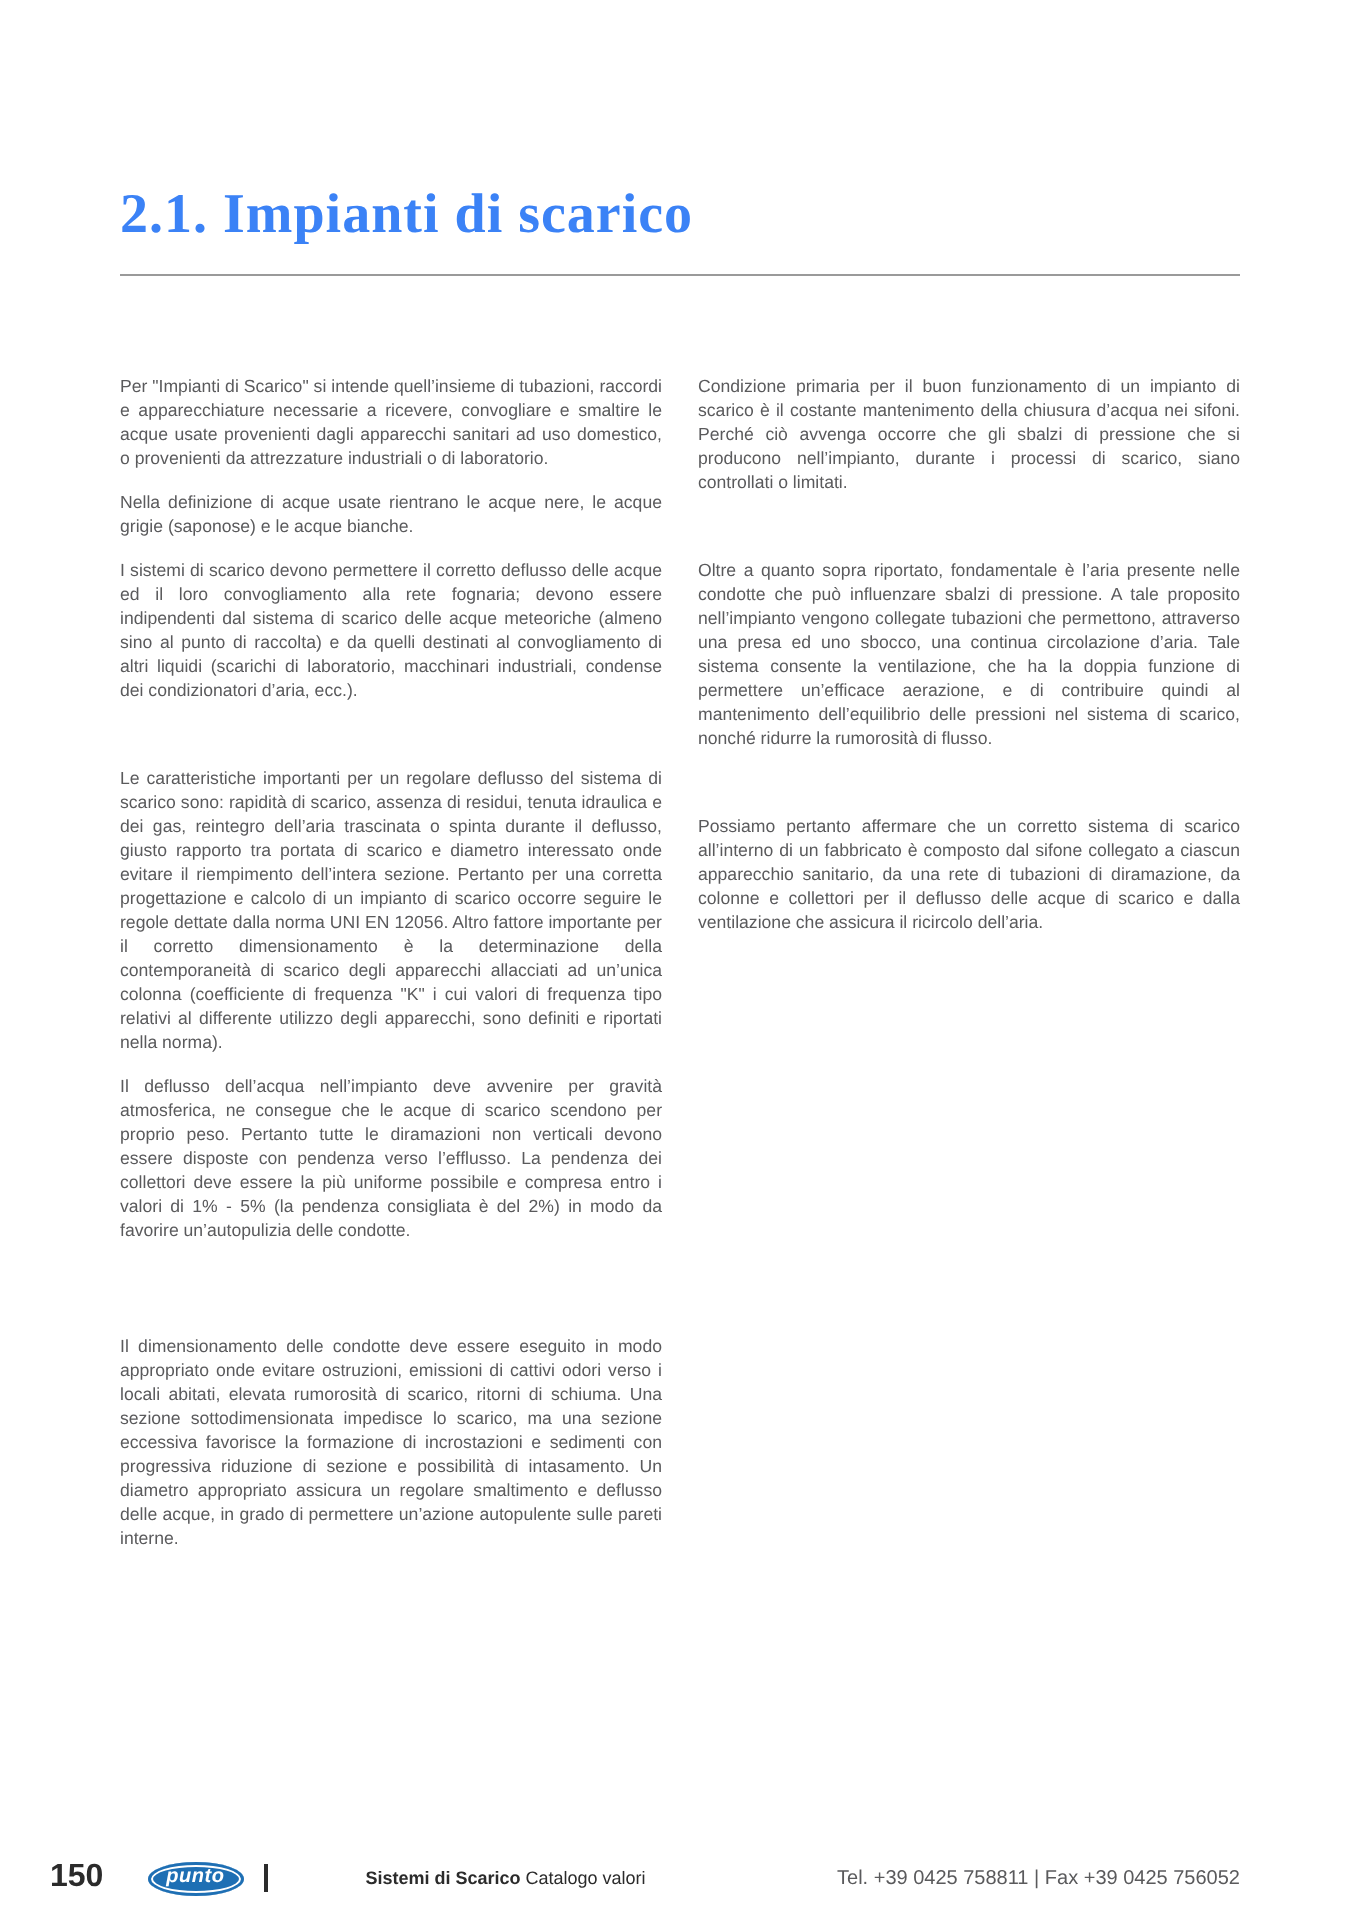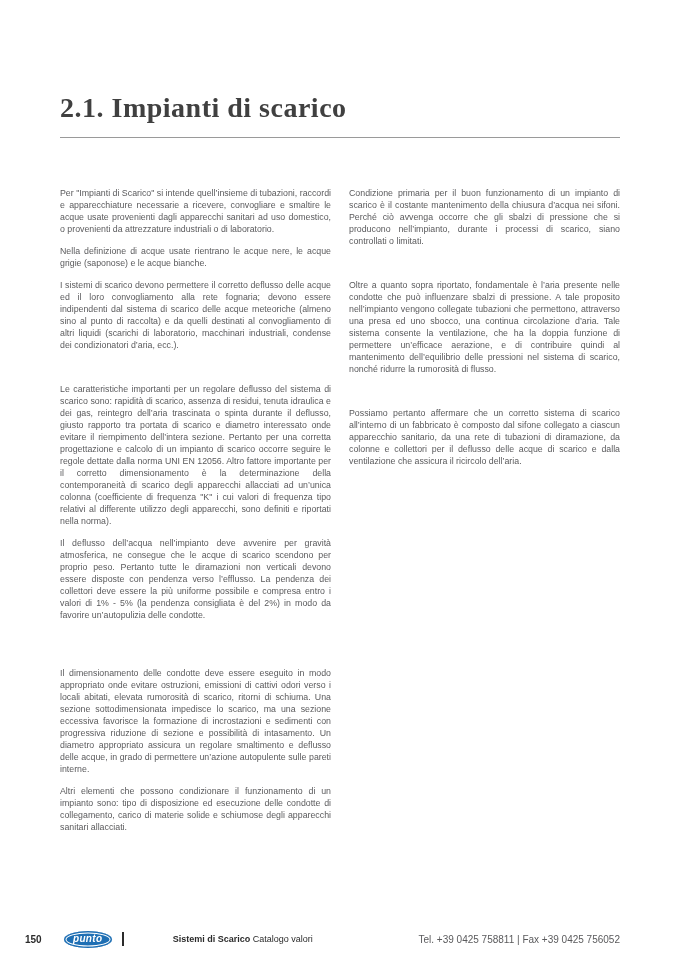--- a/index.html
+++ b/index.html
@@ -16,21 +16,21 @@
   }
 
   .doc-title {
     position: absolute;
     top: 92px;
     left: 60px;
     font-family: "Liberation Serif", serif;
     font-size: 28px;
     font-weight: 600;
     letter-spacing: 0.5px;
-    color: #404040;
+    color: #3b82f6;
   }
 
   .title-rule {
     position: absolute;
     top: 137px;
     left: 60px;
     width: 560px;
     height: 1px;
     background: #9a9a9a;
   }
@@ -60,21 +60,21 @@
     position: absolute;
     top: 929px;
     left: 25px;
     right: 58px;
     height: 20px;
     display: flex;
     align-items: center;
   }
 
   .page-number {
-    font-size: 10px;
+    font-size: 16px;
     font-weight: bold;
     color: #2b2b2b;
     margin-right: 22px;
   }
 
   .wavin-logo {
     width: 48px;
     height: 17px;
     background: #1e6fb4;
     border-radius: 50%;
@@ -130,21 +130,20 @@
 
   <div class="columns">
 
     <div class="col">
       <p>Per "Impianti di Scarico" si intende quell’insieme di tubazioni, raccordi e apparecchiature necessarie a ricevere, convogliare e smaltire le acque usate provenienti dagli apparecchi sanitari ad uso domestico, o provenienti da attrezzature industriali o di laboratorio.</p>
       <p>Nella definizione di acque usate rientrano le acque nere, le acque grigie (saponose) e le acque bianche.</p>
       <p class="sp-lg">I sistemi di scarico devono permettere il corretto deflusso delle acque ed il loro convogliamento alla rete fognaria; devono essere indipendenti dal sistema di scarico delle acque meteoriche (almeno sino al punto di raccolta) e da quelli destinati al convogliamento di altri liquidi (scarichi di laboratorio, macchinari industriali, condense dei condizionatori d’aria, ecc.).</p>
       <p>Le caratteristiche importanti per un regolare deflusso del sistema di scarico sono: rapidità di scarico, assenza di residui, tenuta idraulica e dei gas, reintegro dell’aria trascinata o spinta durante il deflusso, giusto rapporto tra portata di scarico e diametro interessato onde evitare il riempimento dell’intera sezione. Pertanto per una corretta progettazione e calcolo di un impianto di scarico occorre seguire le regole dettate dalla norma UNI EN 12056. Altro fattore importante per il corretto dimensionamento è la determinazione della contemporaneità di scarico degli apparecchi allacciati ad un’unica colonna (coefficiente di frequenza "K" i cui valori di frequenza tipo relativi al differente utilizzo degli apparecchi, sono definiti e riportati nella norma).</p>
       <p class="sp-xl">Il deflusso dell’acqua nell’impianto deve avvenire per gravità atmosferica, ne consegue che le acque di scarico scendono per proprio peso. Pertanto tutte le diramazioni non verticali devono essere disposte con pendenza verso l’efflusso. La pendenza dei collettori deve essere la più uniforme possibile e compresa entro i valori di 1% - 5% (la pendenza consigliata è del 2%) in modo da favorire un’autopulizia delle condotte.</p>
       <p>Il dimensionamento delle condotte deve essere eseguito in modo appropriato onde evitare ostruzioni, emissioni di cattivi odori verso i locali abitati, elevata rumorosità di scarico, ritorni di schiuma. Una sezione sottodimensionata impedisce lo scarico, ma una sezione eccessiva favorisce la formazione di incrostazioni e sedimenti con progressiva riduzione di sezione e possibilità di intasamento. Un diametro appropriato assicura un regolare smaltimento e deflusso delle acque, in grado di permettere un’azione autopulente sulle pareti interne.</p>
-      <p>Altri elementi che possono condizionare il funzionamento di un impianto sono: tipo di disposizione ed esecuzione delle condotte di collegamento, carico di materie solide e schiumose degli apparecchi sanitari allacciati.</p>
     </div>
 
     <div class="col">
       <p class="sp-lg">Condizione primaria per il buon funzionamento di un impianto di scarico è il costante mantenimento della chiusura d’acqua nei sifoni. Perché ciò avvenga occorre che gli sbalzi di pressione che si producono nell’impianto, durante i processi di scarico, siano controllati o limitati.</p>
       <p class="sp-lg">Oltre a quanto sopra riportato, fondamentale è l’aria presente nelle condotte che può influenzare sbalzi di pressione. A tale proposito nell’impianto vengono collegate tubazioni che permettono, attraverso una presa ed uno sbocco, una continua circolazione d’aria. Tale sistema consente la ventilazione, che ha la doppia funzione di permettere un’efficace aerazione, e di contribuire quindi al mantenimento dell’equilibrio delle pressioni nel sistema di scarico, nonché ridurre la rumorosità di flusso.</p>
       <p>Possiamo pertanto affermare che un corretto sistema di scarico all’interno di un fabbricato è composto dal sifone collegato a ciascun apparecchio sanitario, da una rete di tubazioni di diramazione, da colonne e collettori per il deflusso delle acque di scarico e dalla ventilazione che assicura il ricircolo dell’aria.</p>
     </div>
 
   </div>
 

